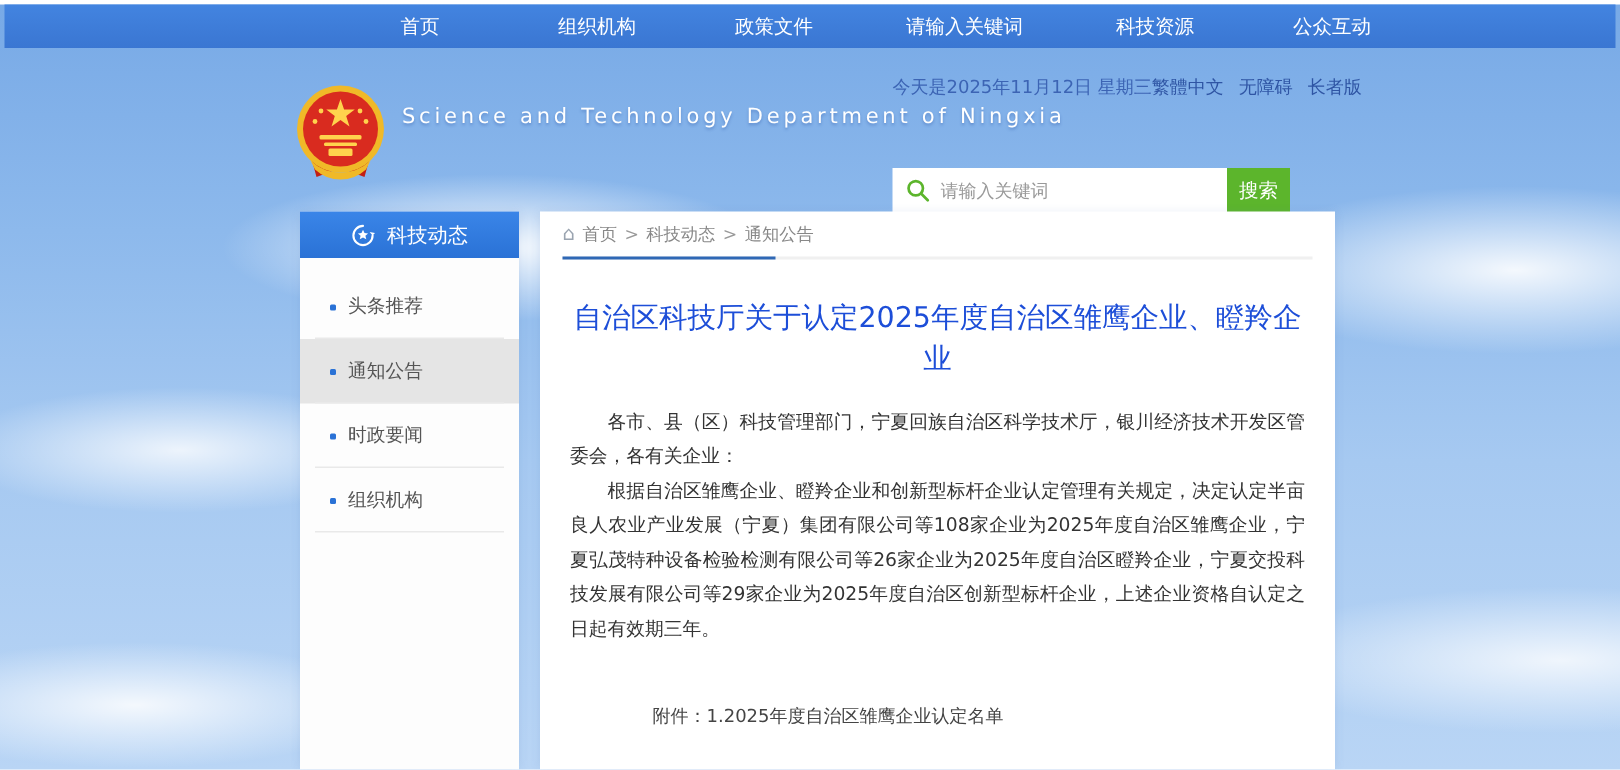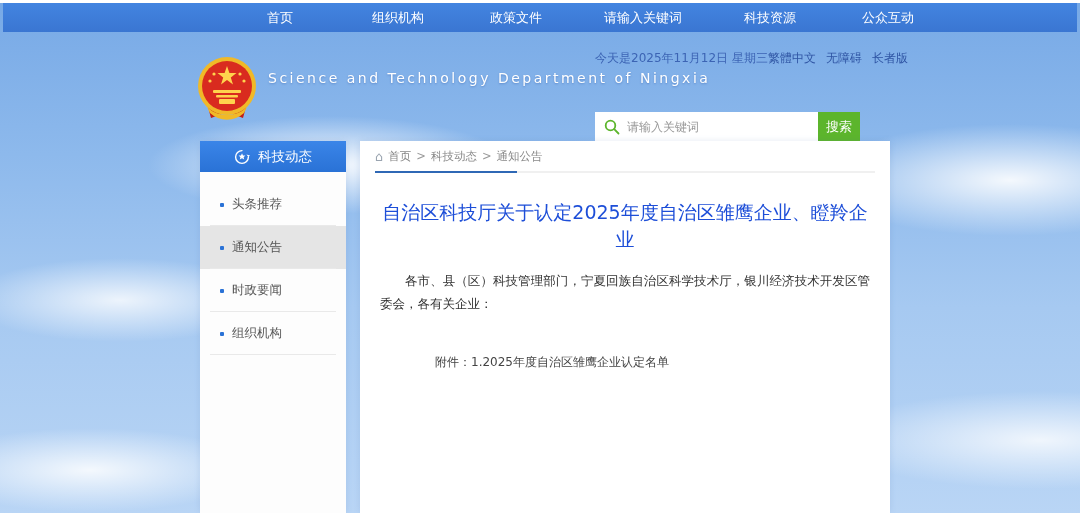--- a/index.html
+++ b/index.html
@@ -223,20 +223,21 @@
   <div class="bc-divider"></div>
 
   <article class="article">
     <h1 class="article-title">
       <span>自治区科技厅关于认定2025年度自治区雏鹰企业、瞪羚企业</span><br>
     </h1>
 
 
     <div class="article-body">
       <p>各市、县（区）科技管理部门，宁夏回族自治区科学技术厅，银川经济技术开发区管委会，各有关企业：</p>
+      <p>根据自治区雏鹰企业、瞪羚企业和创新型标杆企业认定管理有关规定，决定认定半亩良人农业产业发展（宁夏）集团有限公司等108家企业为2025年度自治区雏鹰企业，宁夏弘茂特种设备检验检测有限公司等26家企业为2025年度自治区瞪羚企业，宁夏交投科技发展有限公司等29家企业为2025年度自治区创新型标杆企业，上述企业资格自认定之日起有效期三年。</p>
     </div>
 
     <div class="attachments">
       <span class="att-label">附件：</span>
       <span class="att-list">
         <span class="att-item">1.2025年度自治区雏鹰企业认定名单</span>
 
       </span>
     </div>
   </article>

